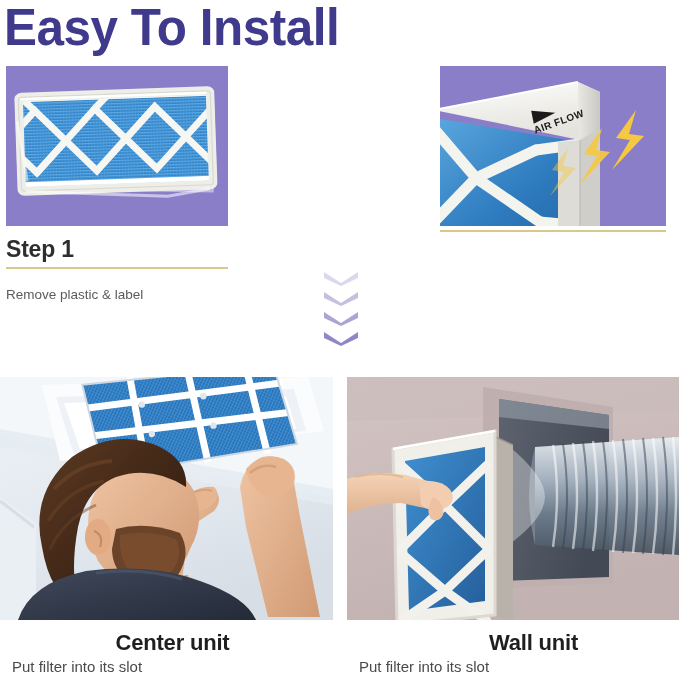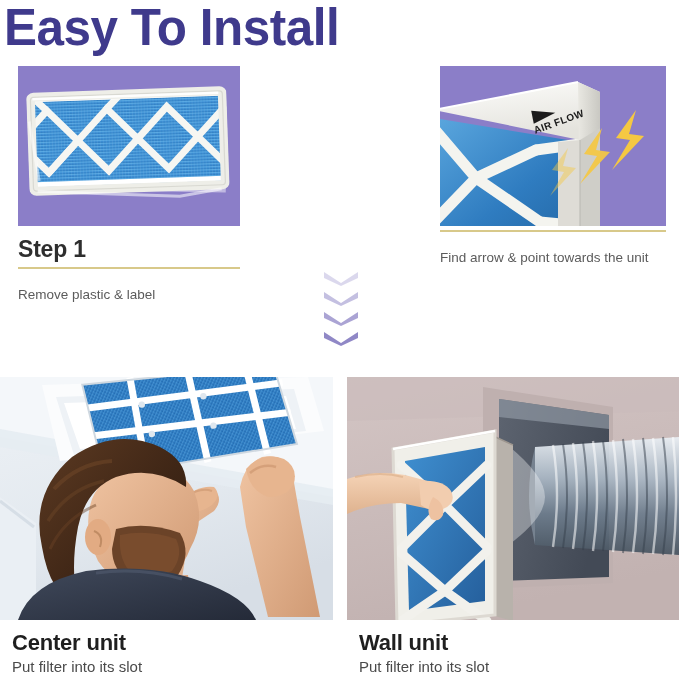--- a/index.html
+++ b/index.html
@@ -27,21 +27,21 @@
     color: #3f3a8c;
     letter-spacing: -0.5px;
     transform: scaleX(0.95);
     transform-origin: left top;
     line-height: 58px;
     white-space: nowrap;
   }
 
   
   .step-block { position: absolute; }
-  #step-1-block { left: 18px;  top: 66px; width: 222px; }
+  #step-1-block { left: 6px;  top: 66px; width: 222px; }
   #step-2-block { left: 440px; top: 66px; width: 226px; }
 
   .step-image {
     position: relative;
     width: 100%;
     height: 160px;
     background: #8b7ec8;
     overflow: hidden;
   }
 
@@ -105,20 +105,21 @@
   }
   #center-unit-photo { background: #e8edf2; }
   #wall-unit-photo   { background: #c9bcbb; }
 
   .photo-caption-title {
     font-size: 22px;
     font-weight: bold;
     color: #1f1f1f;
     margin-top: 10px;
     letter-spacing: -0.2px;
+    text-align: center;
   }
   .photo-caption-sub {
     font-size: 15px;
     color: #4a4a4a;
     margin-top: 2px;
   }
   #center-unit-block .photo-caption-title,
   #center-unit-block .photo-caption-sub { margin-left: 12px; }
   #wall-unit-block .photo-caption-title,
   #wall-unit-block .photo-caption-sub { margin-left: 12px; }
@@ -232,21 +233,20 @@
 
       <g>
         <path d="M196 44 L176 72 L190 74 L172 104 L204 70 L189 68 Z" fill="#f5c842"></path>
         <path d="M162 62 L144 88 L157 90 L140 118 L170 86 L156 84 Z" fill="#f5c842" opacity="0.92"></path>
         <path d="M128 82 L112 104 L124 106 L110 130 L136 102 L123 100 Z" fill="#f5c842" opacity="0.45"></path>
       </g>
     </svg>
   </div>
 
   <div class="step-rule"></div>
-  <div class="step-desc">Find arrow &amp; point towards the unit</div>
 </div>
 
 <div id="chevron-stack">
   <div class="chev" style="top:0px;opacity:0.30">
     <svg width="34" height="14" viewBox="0 0 34 14">
         <path d="M0 0 L17 11 L34 0 L34 6 L17 14 L0 6 Z" fill="#8b82c4"></path>
       </svg>
   </div>
   <div class="chev" style="top:20px;opacity:0.50">
     <svg width="34" height="14" viewBox="0 0 34 14">

